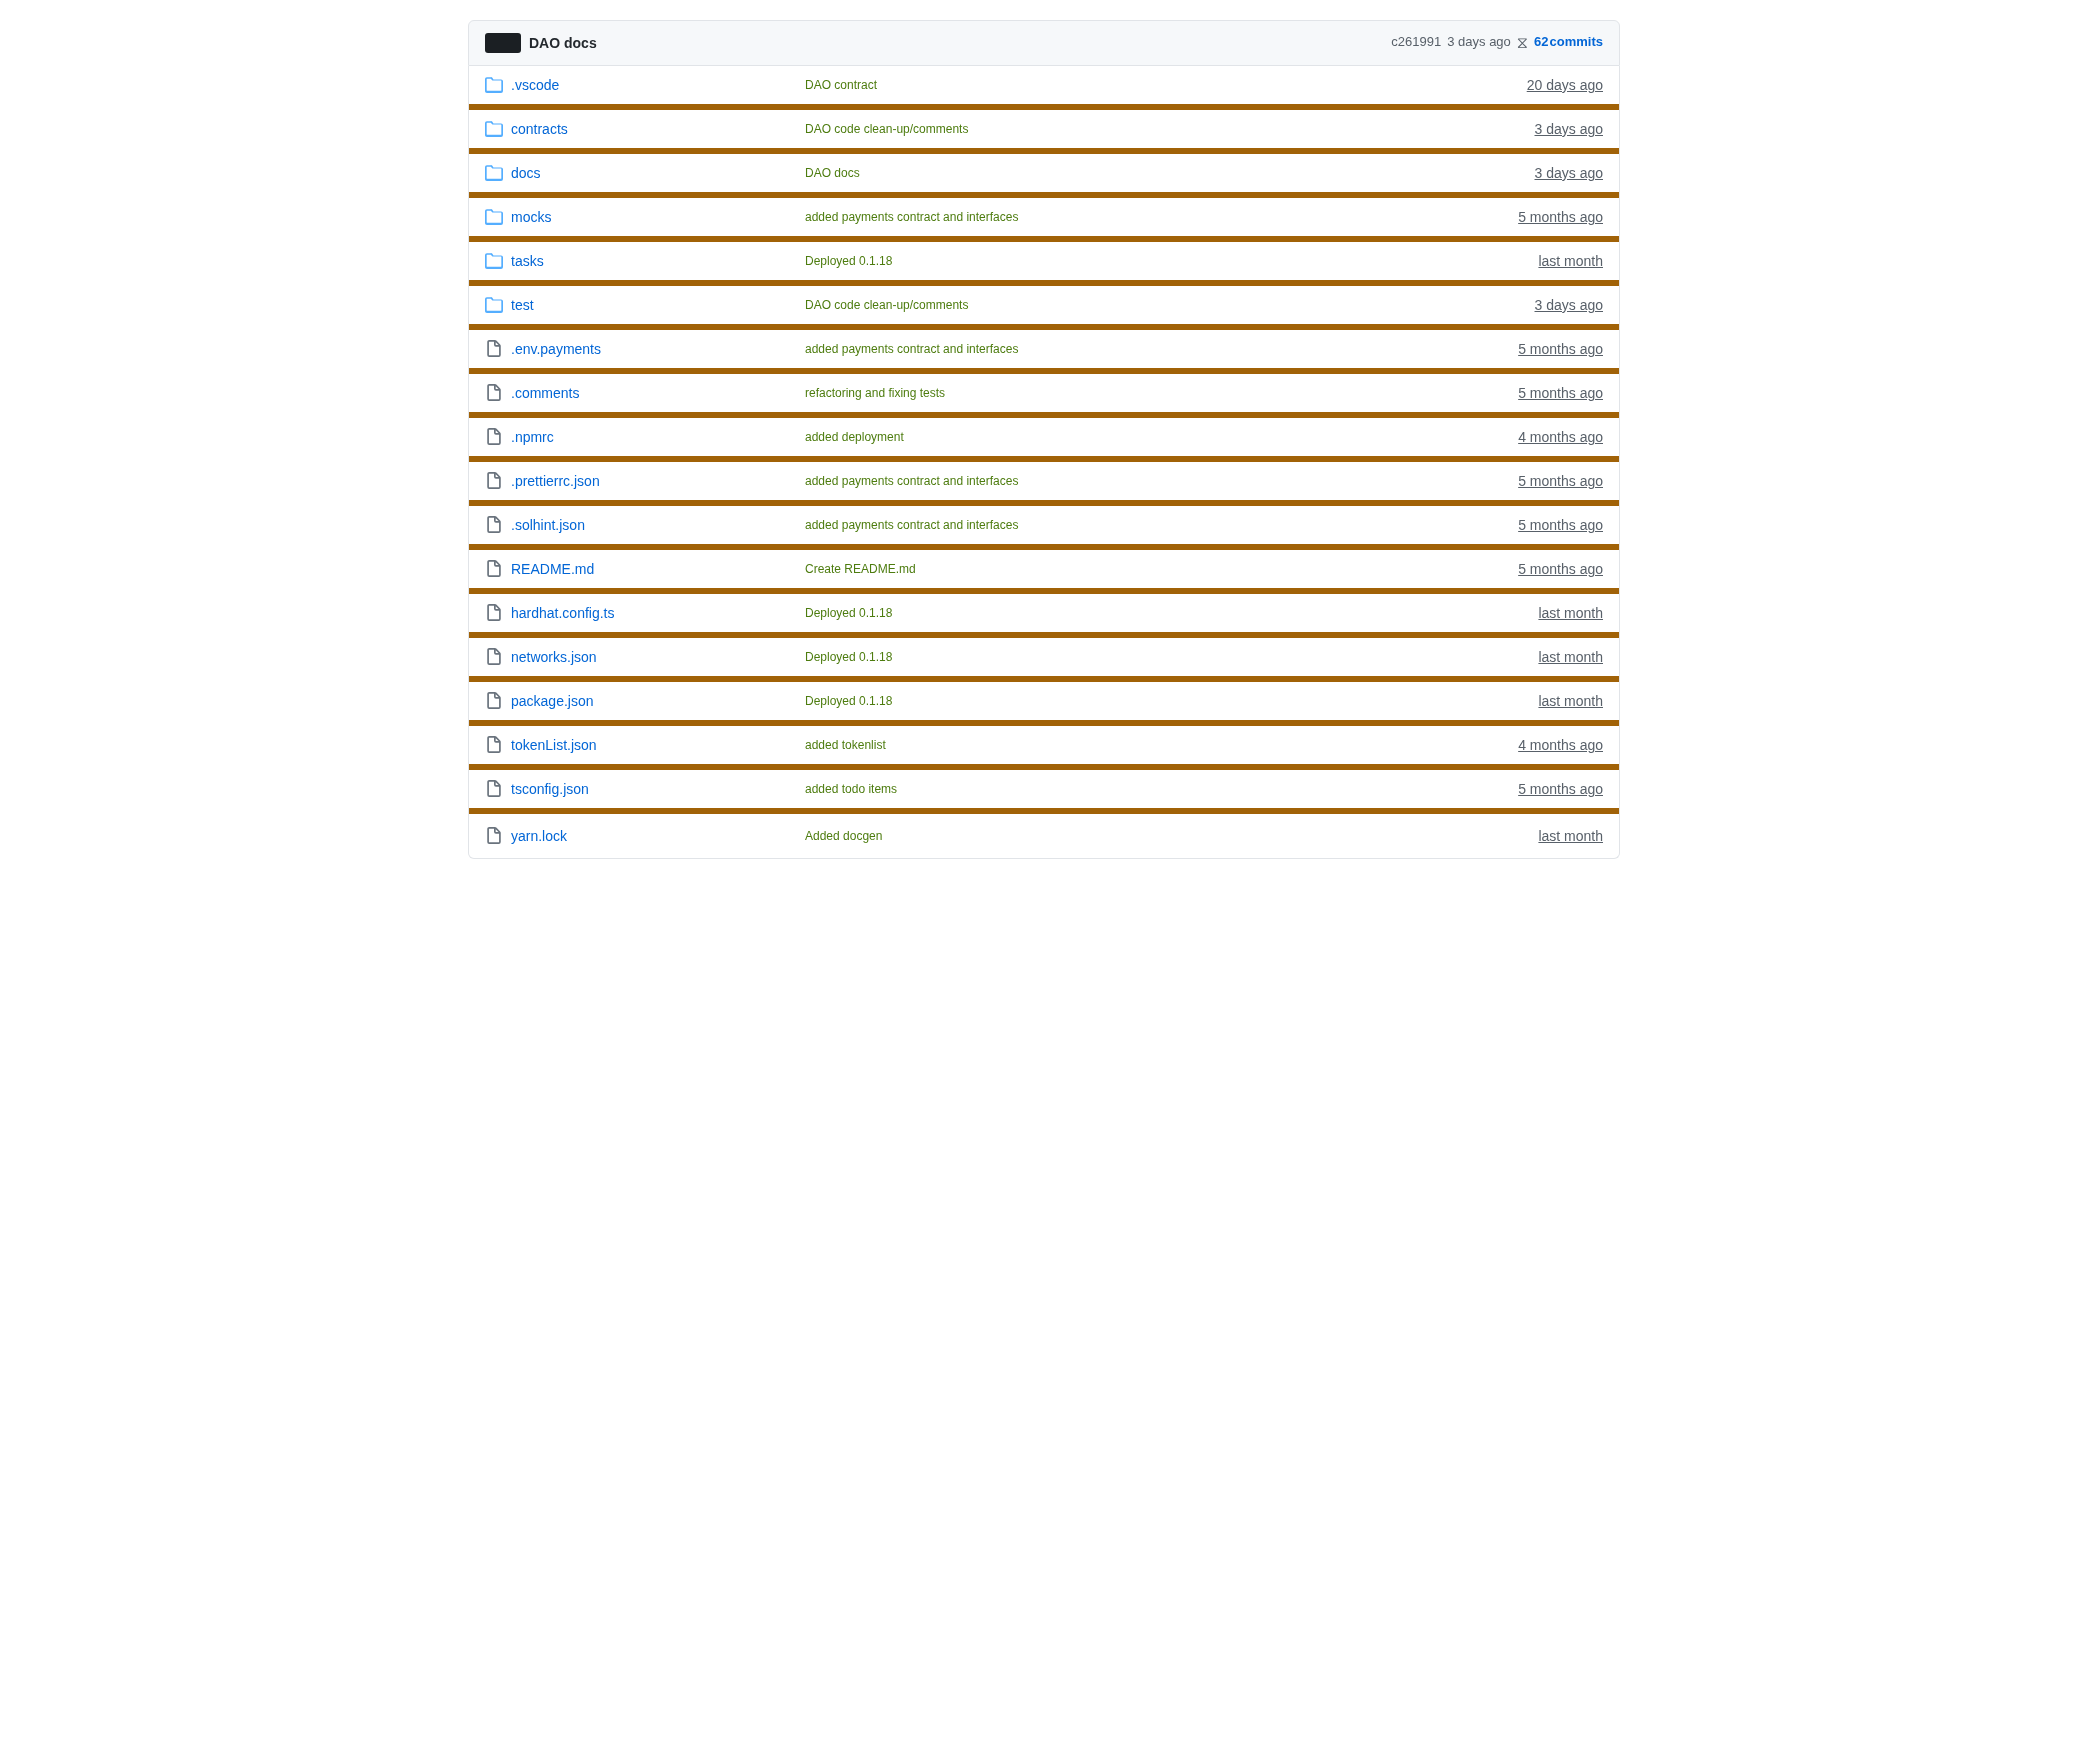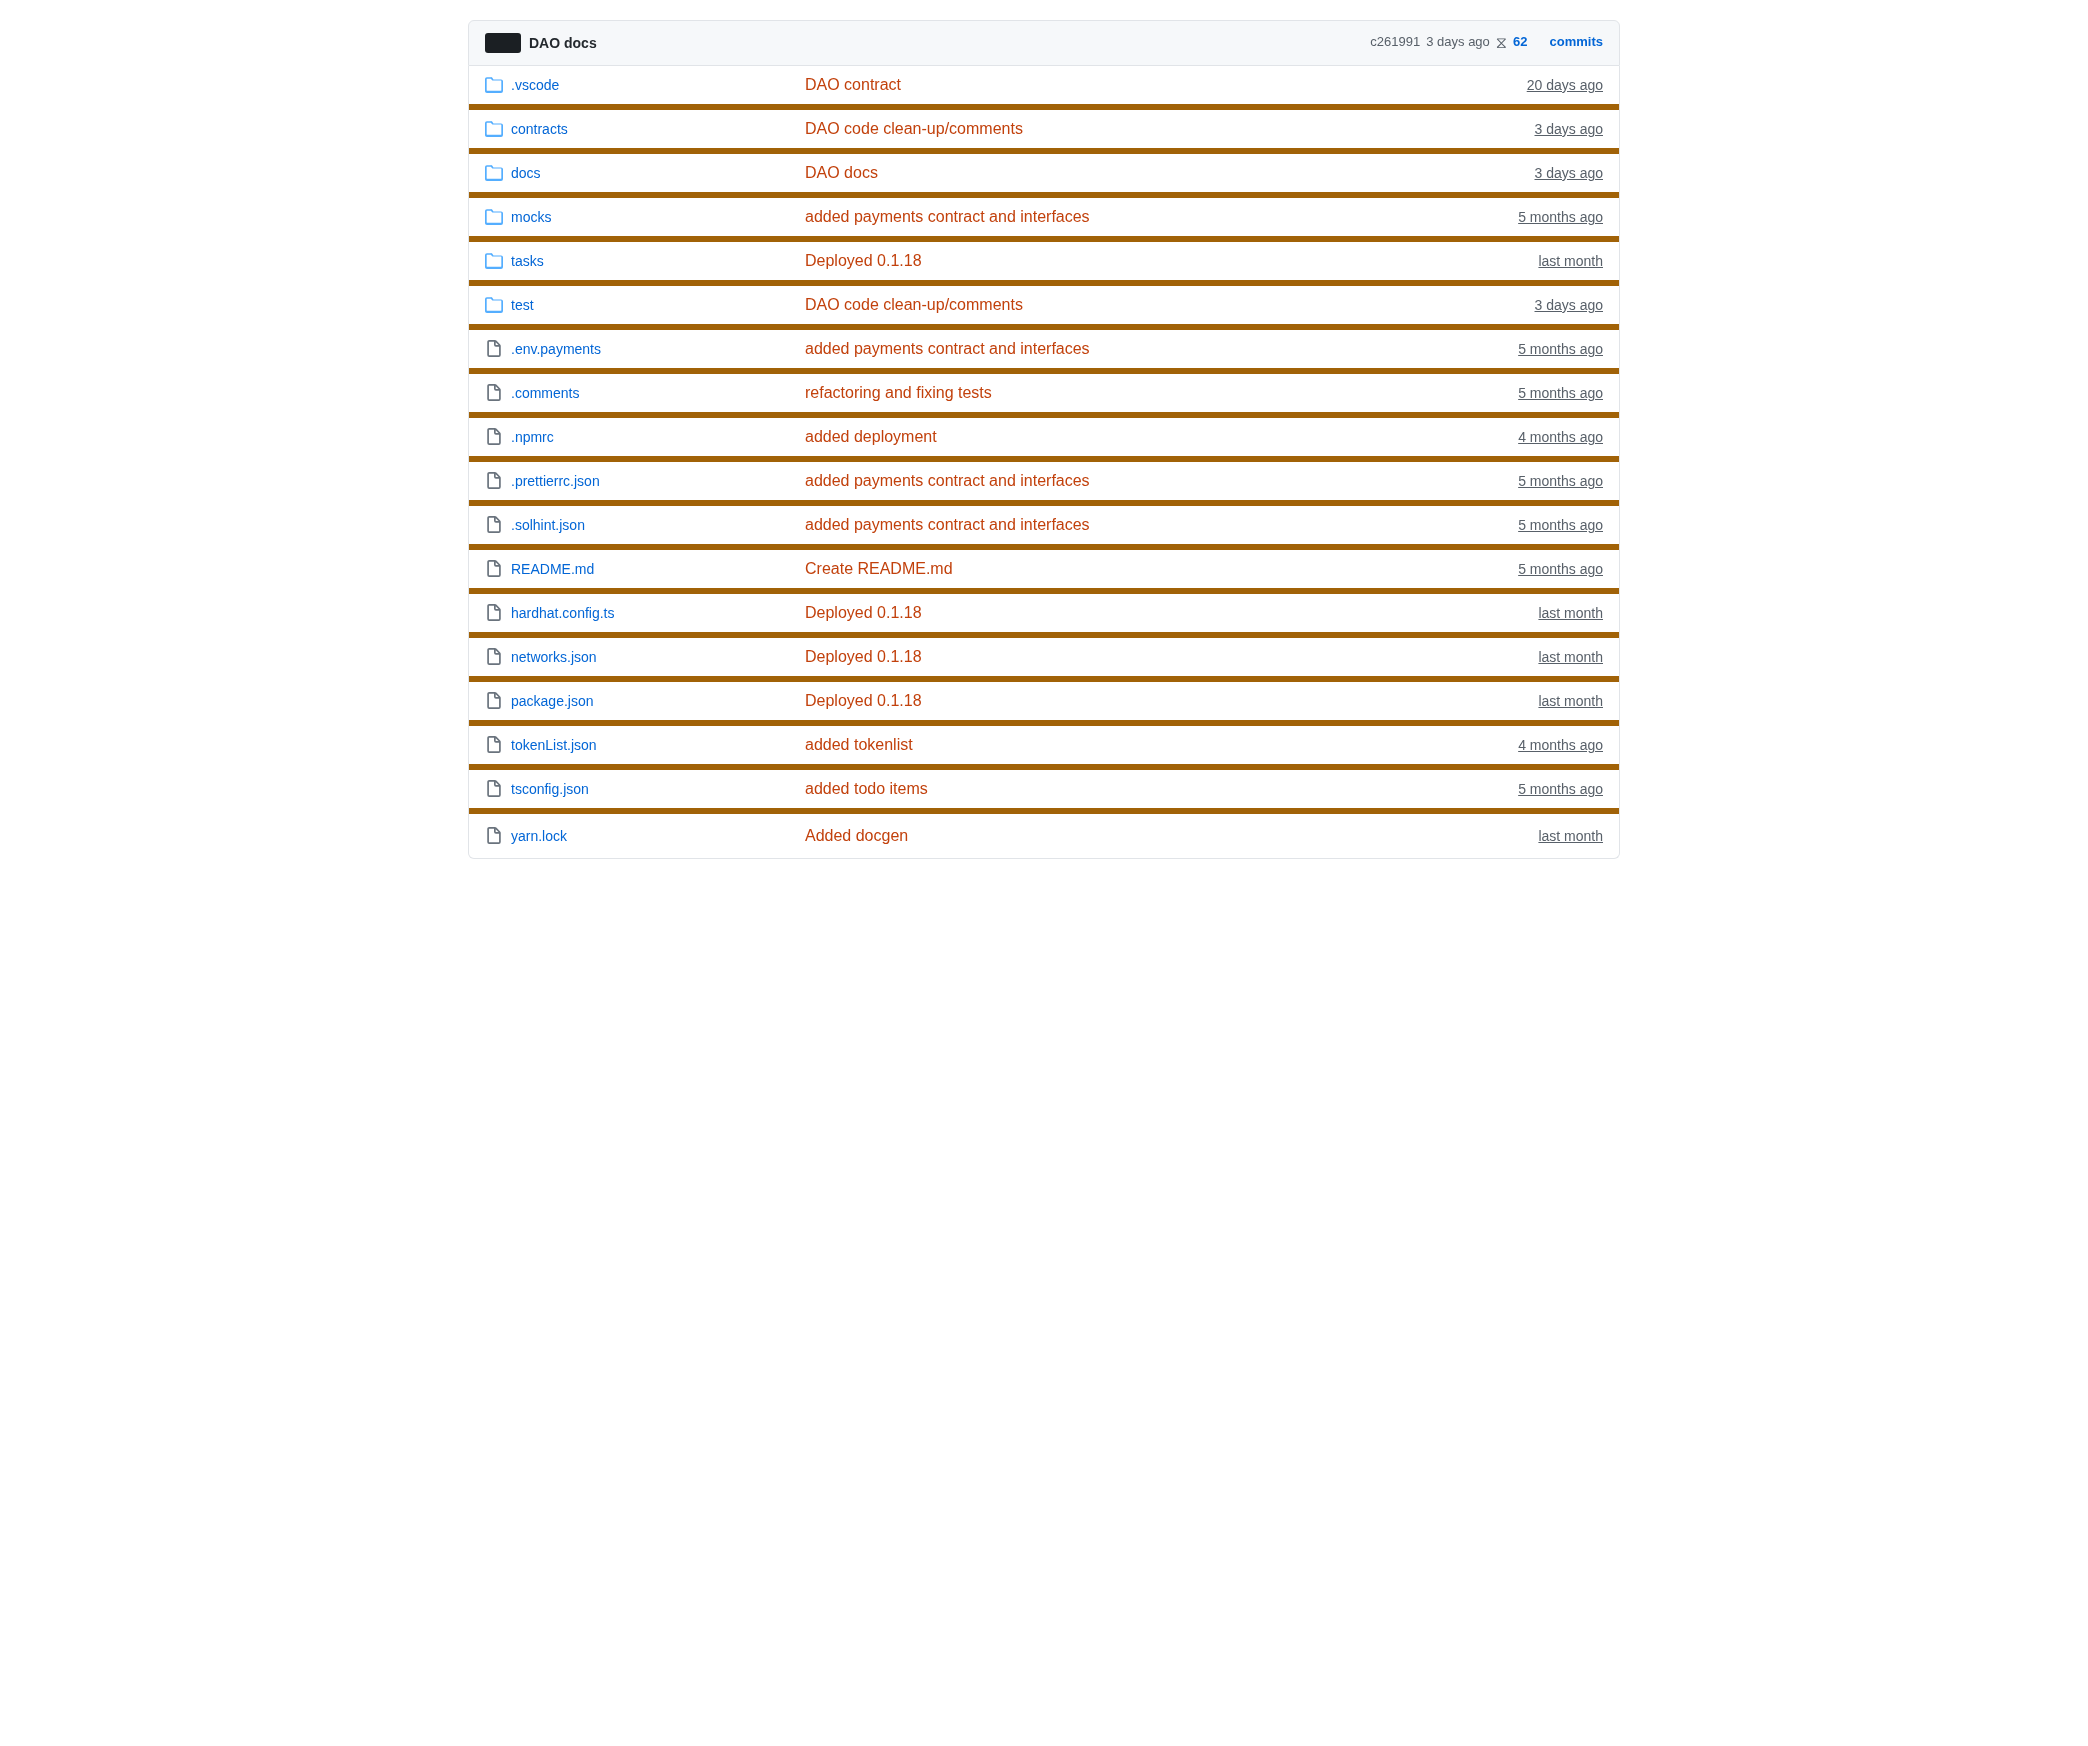--- a/index.html
+++ b/index.html
@@ -57,21 +57,21 @@
       display: flex;
       align-items: flex-start;
       gap: 6px;
       font-size: 13px;
       color: #586069;
     }
 
     .commits-link {
       display: flex;
       align-items: center;
-      gap: 22px;
+      gap: 1px;
       color: #0366d6;
       font-weight: 600;
       text-decoration: none;
       cursor: pointer;
     }
 
     .commits-icon {
       color: #586069;
       font-size: 16px;
     }
@@ -103,22 +103,22 @@
       gap: 8px;
     }
 
     .file-name {
       color: #0366d6;
       font-size: 14px;
       cursor: pointer;
     }
 
     .commit-message {
-      color: #c2410c;
-      font-size: 16px;
+      color: #4d7c0f;
+      font-size: 12px;
       padding-right: 16px;
       white-space: nowrap;
       overflow: hidden;
       text-overflow: ellipsis;
     }
 
     .commit-time {
       color: #586069;
       font-size: 14px;
       text-align: right;

